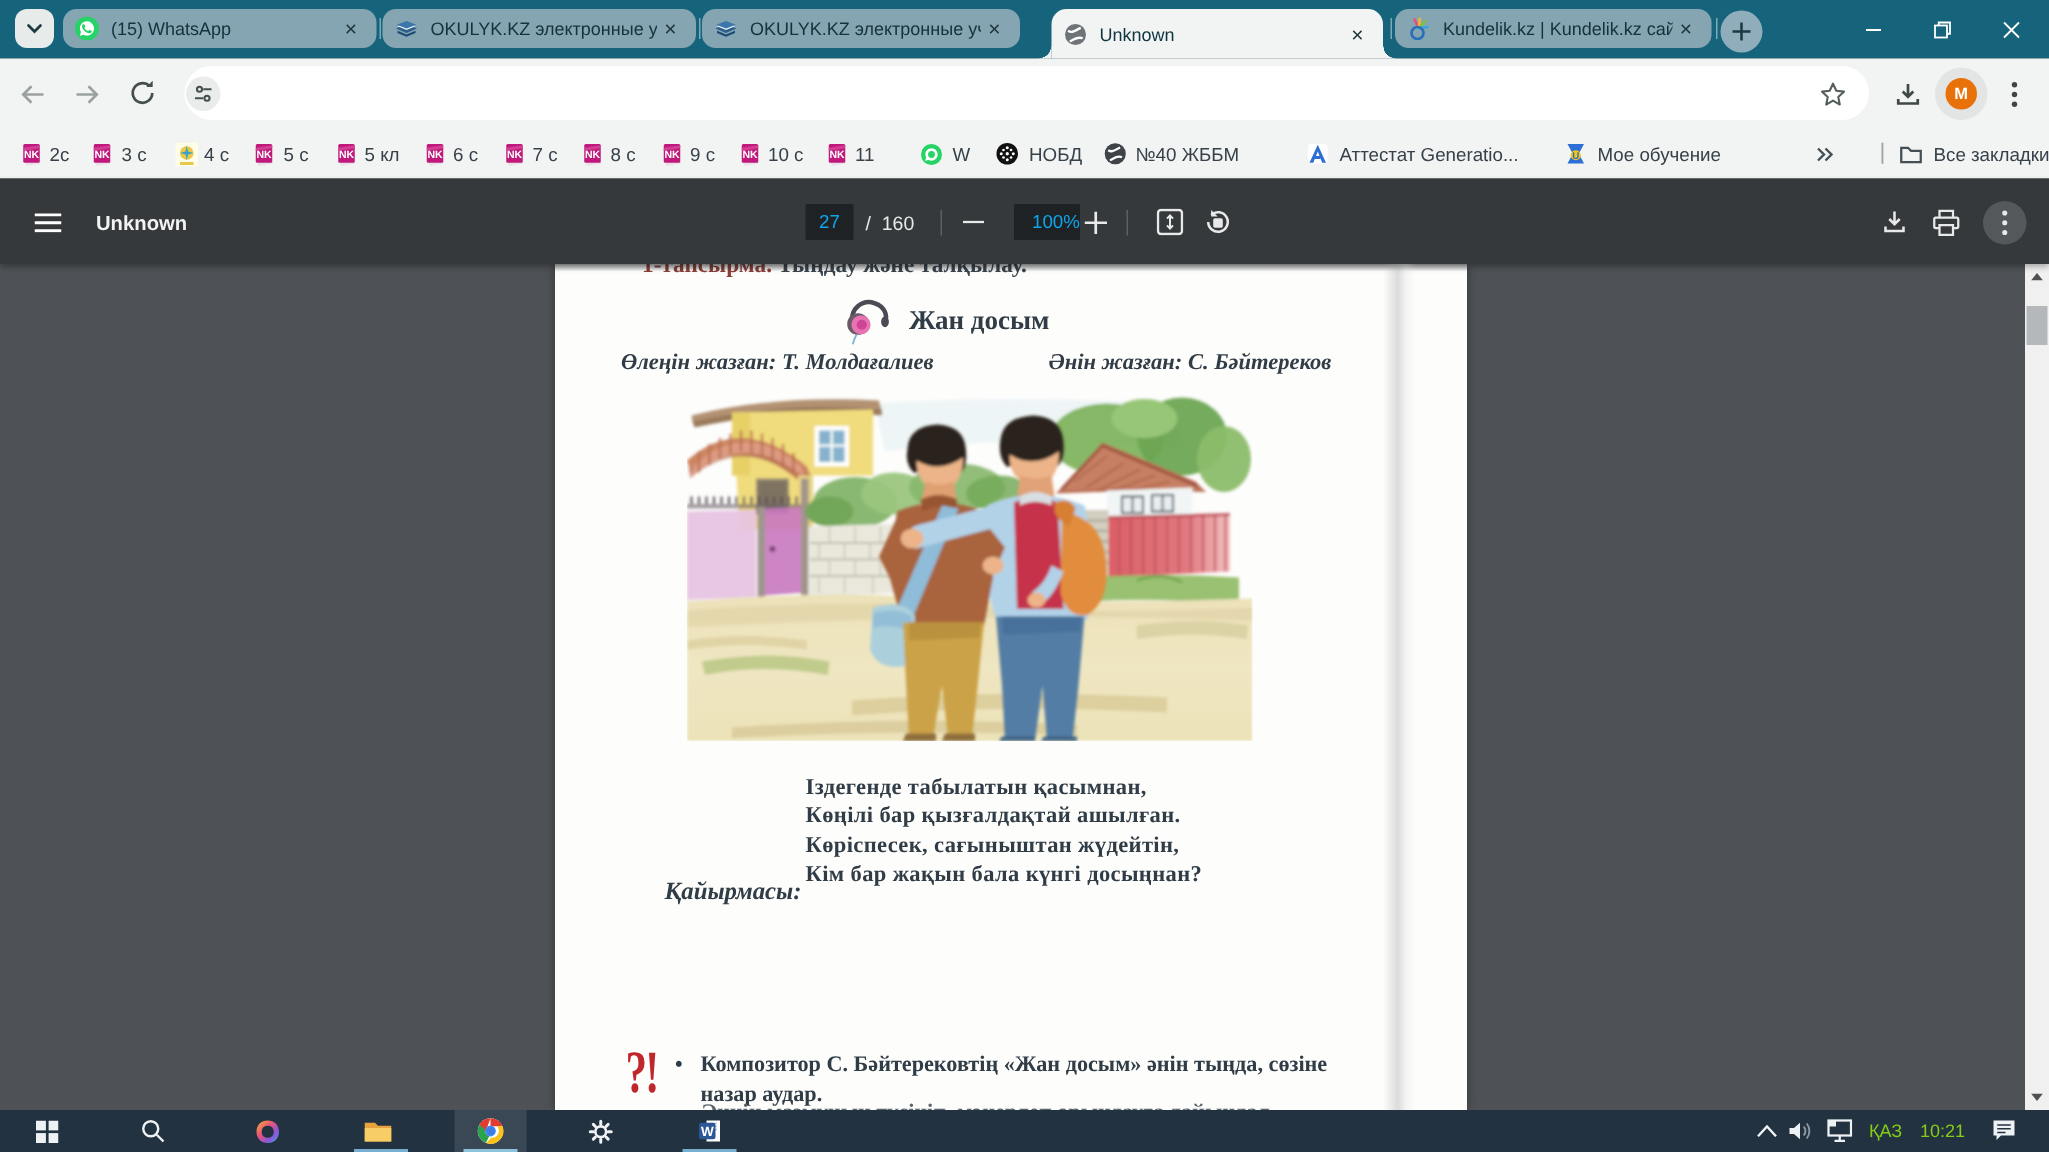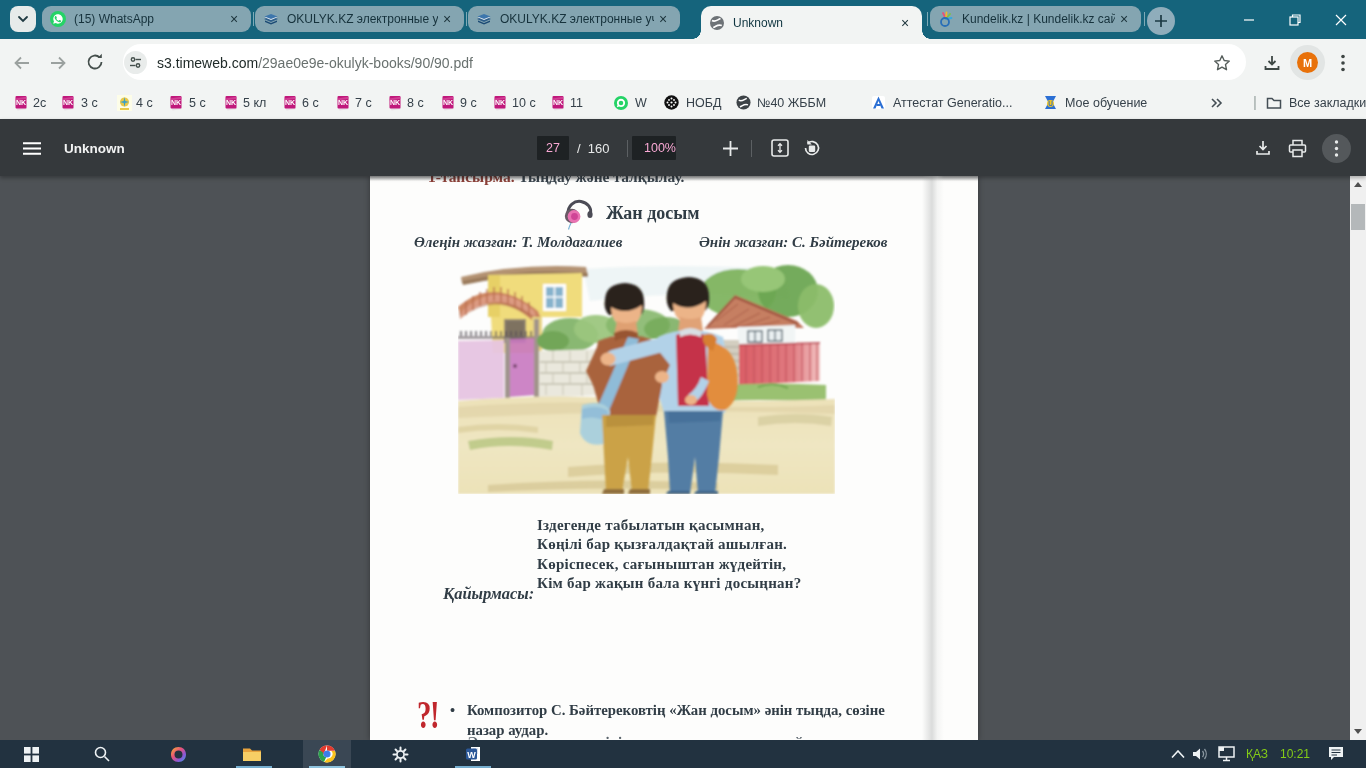--- a/index.html
+++ b/index.html
@@ -25,21 +25,21 @@
   .urltxt { position:absolute; left:157px; top:55px; font-size:14px; color:#202b29; }
   .urlgrey { color:#69716f; }
 
   
   #bookmarks { left:0; top:86px; width:1366px; height:33px; background:#f2f4f3; }
   .bk { position:absolute; top:0; height:33px; display:flex; align-items:center; }
   .bk span { font-size:12.5px; color:#36414a; margin-left:6px; }
 
   
   #pdfbar { left:0; top:119px; width:1366px; height:57px; background:#35393c; box-shadow:0 2px 4px rgba(0,0,0,.3); z-index:5; }
-  .numbox { position:absolute; top:136px; height:24px; background:#1e2224; color:#f9a8d4; font-size:12.5px; display:flex; align-items:center; justify-content:center; border-radius:1px; }
+  .numbox { position:absolute; top:136px; height:24px; background:#1e2224; color:#0ea5e9; font-size:12.5px; display:flex; align-items:center; justify-content:center; border-radius:1px; }
   .pdftxt { position:absolute; top:141px; font-size:13px; color:#e8eaea; }
   .vsep { position:absolute; top:140px; width:1px; height:17px; background:#5c6063; }
 
   
   #content { left:0; top:176px; width:1350px; height:564px; background:#4e5256; overflow:hidden; }
   #page { position:absolute; left:370px; top:0px; width:608px; height:564px; background:#fdfdfc; overflow:hidden; box-shadow:0 0 6px rgba(0,0,0,.35); }
   .ptext { position:absolute; font-family:"Liberation Serif", serif; font-weight:bold; color:#313d46; }
   #gutter { position:absolute; left:552px; top:0; width:22px; height:564px; background:linear-gradient(90deg, rgba(255,255,255,0) 0%, rgba(190,192,192,.55) 45%, rgba(230,231,230,.4) 70%, rgba(255,255,255,0) 100%); }
 
   
@@ -157,21 +157,20 @@
       <path d="M16.8 1.8 V6 H12.6 Z" fill="#454f4c"></path>
     </svg>
   <div id="pill"></div>
   <div class="abs" style="left:124px; top:51px; width:23px; height:23px; border-radius:50%; background:#e9eceb;"></div>
   <svg class="abs" style="left:128px; top:55px;" width="15" height="15" viewBox="0 0 15 15">
       <circle cx="5" cy="4.5" r="1.7" fill="none" stroke="#45504d" stroke-width="1.4"></circle>
       <path d="M7.5 4.5 H13" stroke="#45504d" stroke-width="1.4"></path>
       <circle cx="10" cy="10.5" r="1.7" fill="none" stroke="#45504d" stroke-width="1.4"></circle>
       <path d="M2 10.5 H7.5" stroke="#45504d" stroke-width="1.4"></path>
     </svg>
-  <div class="urltxt abs">s3.timeweb.com<span class="urlgrey">/29ae0e9e-okulyk-books/90/90.pdf</span></div>
   <svg class="abs" style="left:1213px; top:54px;" width="18" height="18" viewBox="0 0 18 18">
       <path d="M9 1.8 L11.2 6.5 16.3 7.1 12.5 10.6 13.5 15.7 9 13.1 4.5 15.7 5.5 10.6 1.7 7.1 6.8 6.5 Z" fill="none" stroke="#565e5b" stroke-width="1.4" stroke-linejoin="round"></path>
     </svg>
   <svg class="abs" style="left:1262px; top:53px;" width="20" height="20" viewBox="0 0 20 20">
       <path d="M10 3 V11 M6.5 8 L10 11.5 L13.5 8" stroke="#3e4845" stroke-width="1.8" fill="none"></path>
       <path d="M3.5 13 V16 H16.5 V13" stroke="#3e4845" stroke-width="1.8" fill="none"></path>
     </svg>
   <div class="abs" style="left:1290px; top:45px; width:35px; height:35px; border-radius:50%; background:#e2e5e4;"></div>
   <div class="abs" style="left:1297px; top:52px; width:21px; height:21px; border-radius:50%; background:#e8710a; color:#fff; font-size:11px; font-weight:bold; display:flex; align-items:center; justify-content:center;">M</div>
   <svg class="abs" style="left:1340px; top:54px;" width="6" height="18" viewBox="0 0 6 18">
@@ -383,21 +382,21 @@
   <svg class="abs" style="left:23px; top:142px; z-index:6;" width="18" height="13" viewBox="0 0 18 13">
       <path d="M0 1.2 H18 M0 6.5 H18 M0 11.8 H18" stroke="#fff" stroke-width="1.9"></path>
     </svg>
   <div class="title abs" style="left:64px; top:141px; font-size:13.5px; font-weight:bold; color:#f2f3f3; z-index:6;">Unknown</div>
   <div class="numbox abs" style="left:537px; width:32px; z-index:6;">27</div>
   <div class="pdftxt abs" style="left:577px; z-index:6;">/&nbsp; 160</div>
   <div class="vsep abs" style="left:627px; z-index:6;"></div>
   <svg class="abs" style="left:642px; top:147px; z-index:6;" width="14" height="2" viewBox="0 0 14 2">
       <path d="M0 1 H14" stroke="#e8eaea" stroke-width="1.8"></path>
     </svg>
-  <div class="numbox abs" style="left:632px; width:44px; z-index:6;padding-left:12px;">100%</div>
+  <div class="numbox abs" style="left:676px; width:44px; z-index:6;padding-left:12px;">100%</div>
   <svg class="abs" style="left:723px; top:141px; z-index:6;" width="15" height="15" viewBox="0 0 15 15">
       <path d="M7.5 0 V15 M0 7.5 H15" stroke="#e8eaea" stroke-width="1.8"></path>
     </svg>
   <div class="vsep abs" style="left:751px; z-index:6;"></div>
   <svg class="abs" style="left:771px; top:139px; z-index:6;" width="18" height="18" viewBox="0 0 18 18">
       <rect x="1" y="1" width="16" height="16" rx="2" fill="none" stroke="#e8eaea" stroke-width="1.6"></rect>
       <path d="M9 5 L9 13 M7 6.8 L9 4.6 L11 6.8 M7 11.2 L9 13.4 L11 11.2" stroke="#e8eaea" stroke-width="1.3" fill="none"></path>
     </svg>
   <svg class="abs" style="left:803px; top:139px; z-index:6;" width="18" height="18" viewBox="0 0 18 18">
       <path d="M2.5 9 a6.5 6.5 0 1 0 2 -4.7" stroke="#e8eaea" stroke-width="1.7" fill="none"></path>

